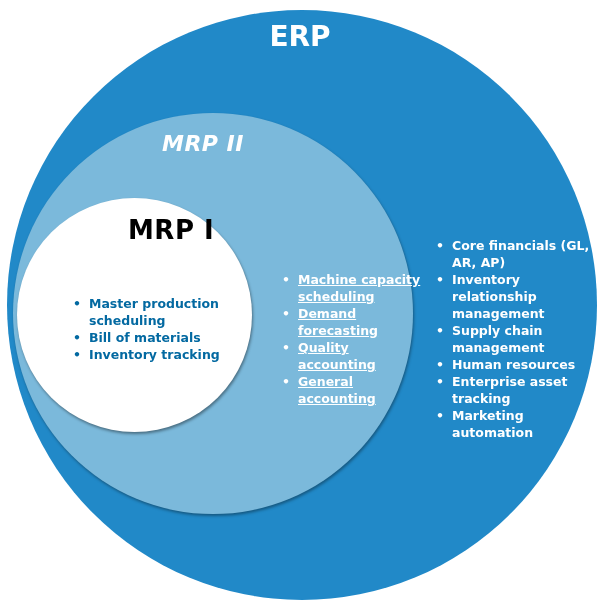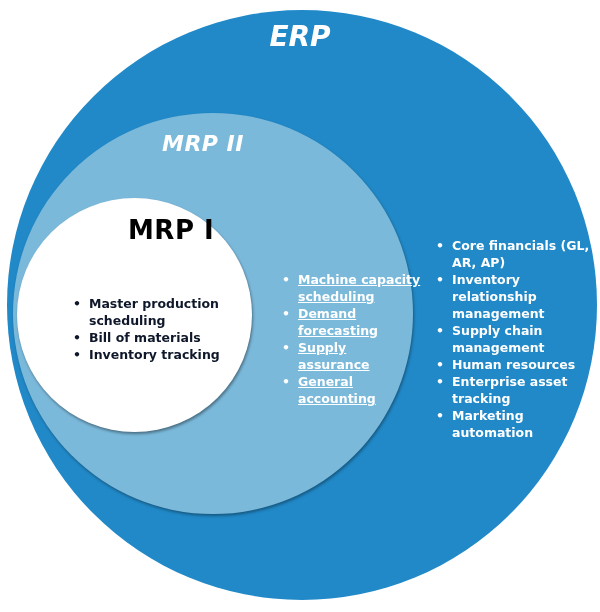--- a/index.html
+++ b/index.html
@@ -5,28 +5,28 @@
     html, body { margin: 0; padding: 0; background: #ffffff; }
     body { width: 600px; height: 612px; position: relative; overflow: hidden;
            font-family: "DejaVu Sans", sans-serif; }
     .circle { position: absolute; border-radius: 50%; }
     #erp { left: 7px; top: 10px; width: 590px; height: 590px; background: #2189c8; }
     #mrp2 { left: 13px; top: 113px; width: 400px; height: 401px; background: #7bb9db;
             box-shadow: 1px 2px 3px rgba(0,0,0,0.35); }
     #mrp1 { left: 17px; top: 198px; width: 235px; height: 234px; background: #ffffff;
             box-shadow: 1px 2px 3px rgba(0,0,0,0.4); }
     .title { position: absolute; font-weight: bold; white-space: nowrap; }
-    #erp-title { left: 0; width: 600px; top: 20px; text-align: center; color: #ffffff; font-size: 28px; font-style: italic; }
+    #erp-title { left: 0; width: 600px; top: 20px; text-align: center; color: #ffffff; font-size: 28px; }
     #mrp2-title { left: 162px; top: 131px; color: #ffffff; font-size: 22px; letter-spacing: 0.5px; font-style: italic; }
     #mrp1-title { left: 92px; top: 215px; color: #000000; font-size: 26px; letter-spacing: 0.5px; margin-left: 36px; }
     ul { position: absolute; margin: 16px; padding: 0; list-style: none;
          font-weight: bold; font-size: 12.5px; line-height: 17px; }
     li { position: relative; padding-left: 16px; }
     li::before { content: "\2022"; position: absolute; left: 0; top: 0; }
-    #mrp1-list { left: 57px; top: 279px; width: 160px; color: #0f172a; }
+    #mrp1-list { left: 57px; top: 279px; width: 160px; color: #0369a1; }
     #mrp2-list { left: 266px; top: 255px; width: 140px; color: #ffffff; text-decoration: underline; }
     #erp-list { left: 420px; top: 221px; width: 170px; color: #ffffff; }
   </style>
 </head>
 <body>
 
 <div id="erp" class="circle"></div>
 <div id="mrp2" class="circle"></div>
 <div id="mrp1" class="circle"></div>
 
@@ -36,21 +36,21 @@
 
 <ul id="mrp1-list">
   <li>Master production scheduling</li>
   <li>Bill of materials</li>
   <li>Inventory tracking</li>
 </ul>
 
 <ul id="mrp2-list">
   <li>Machine capacity scheduling</li>
   <li>Demand forecasting</li>
-  <li>Supply assurance</li>
+  <li>Quality accounting</li>
   <li>General accounting</li>
 </ul>
 
 <ul id="erp-list">
   <li>Core financials (GL, AR, AP)</li>
   <li>Inventory relationship management</li>
   <li>Supply chain management</li>
   <li>Human resources</li>
   <li>Enterprise asset tracking</li>
   <li>Marketing automation</li>

